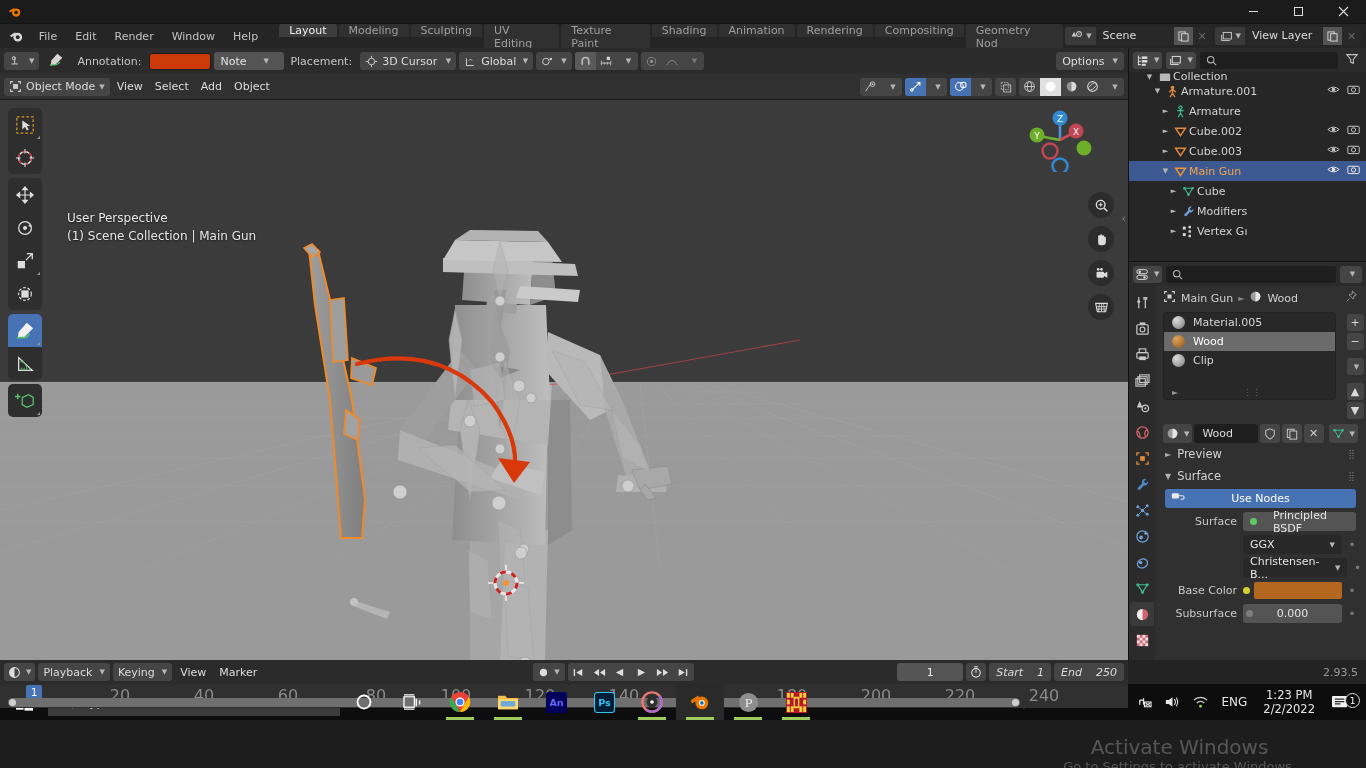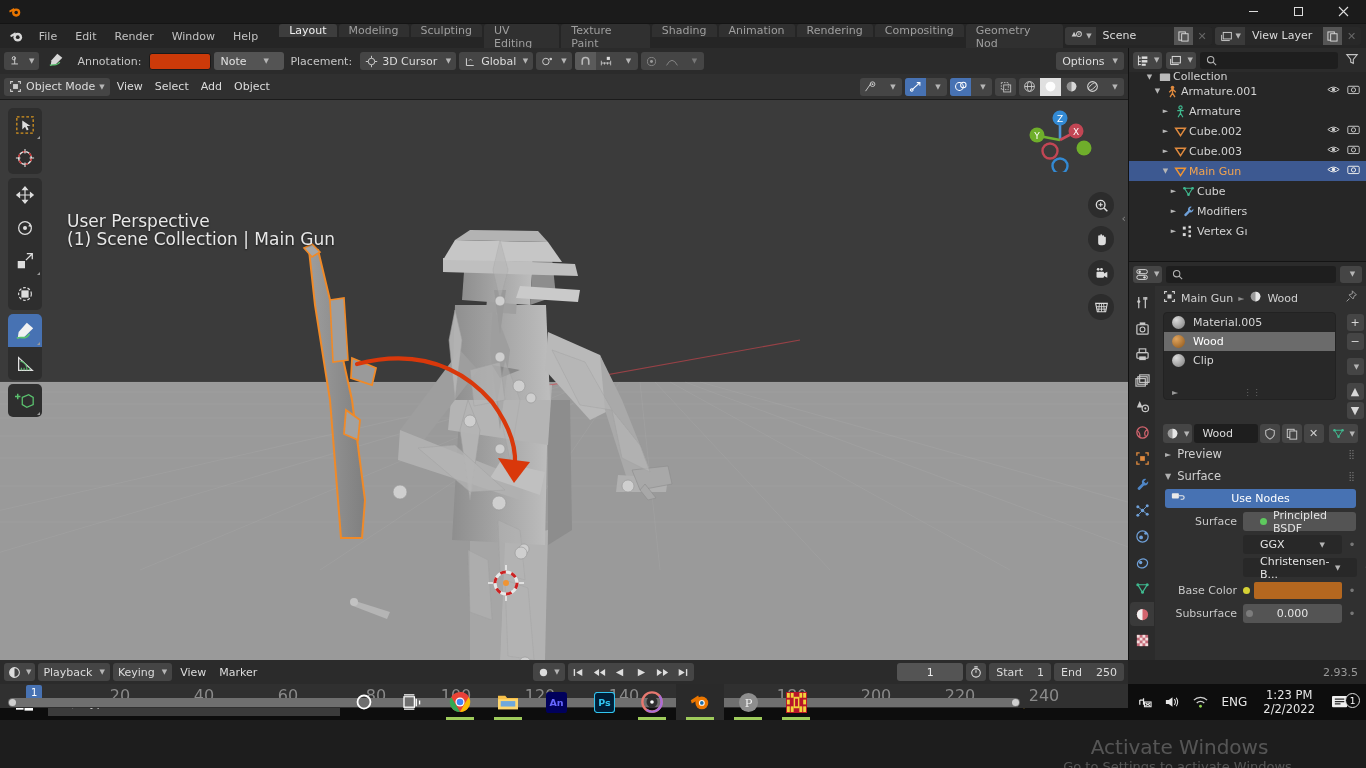--- a/index.html
+++ b/index.html
@@ -65,21 +65,21 @@
   .seg > div.onw { background:#e0e0e0; }
   .opt-btn { margin-left:auto; display:flex; align-items:center; height:18px;
     background:#454545; border-radius:3px; padding:0 6px; gap:5px; color:#dcdcdc; }
 
   
   #viewport { position:relative; height:560px; overflow:hidden;
     background:#3d3d3d; }
   #vp-sky { position:absolute; inset:0; background:#3b3b3b; }
   #vp-ground { position:absolute; left:0; right:0; top:282px; bottom:0;
     background:#9a9a9a; }
-  .vp-text { position:absolute; left:67px; color:#e8e8e8; font-size:17px;
+  .vp-text { position:absolute; left:67px; color:#e8e8e8; font-size:12px;
     text-shadow:0 1px 2px rgba(0,0,0,.6); }
 
   
   #vp-toolbar { position:absolute; left:8px; top:8px; width:34px;
     display:flex; flex-direction:column; gap:0; }
   .tgroup { background:#2e2e2e; border-radius:5px; overflow:hidden; margin-bottom:4px; }
   .tbtn { width:34px; height:33px; display:flex; align-items:center;
     justify-content:center; position:relative; }
   .tbtn.active { background:#4772b3; }
   .tbtn .corner { position:absolute; right:2px; bottom:2px; width:0; height:0;
@@ -148,21 +148,21 @@
     padding:0 10px; color:#d0d0d0; font-size:11.5px; }
   .panel-hdr .tri { font-size:8px; color:#b0b0b0; }
   .dots { margin-left:auto; color:#6e6e6e; font-size:9px; letter-spacing:1px; }
   .usenodes { margin:2px 10px 0 10px; height:19px; background:#4772b3;
     border-radius:3px; display:flex; align-items:center; justify-content:center;
     position:relative; color:#fff; }
   .usenodes .ni { position:absolute; left:6px; }
   .prow { display:flex; align-items:center; margin:4px 10px 0 10px; gap:6px; }
   .prow .plab { width:72px; text-align:right; color:#c8c8c8; flex:none; }
   .pval { flex:1; height:19px; background:#545454; border-radius:3px;
-    display:flex; align-items:center; gap:6px; padding:0 17px; color:#e4e4e4; }
+    display:flex; align-items:center; gap:16px; padding:0 7px; color:#e4e4e4; }
   .pval.dark { background:#282828; }
   .pdot { width:7px; height:7px; border-radius:50%; background:#7c7c7c; flex:none; }
   .pdot.green { background:#5ec95e; }
   .pdot.yellow { background:#d5d135; }
   .after-dot { width:8px; color:#777; font-size:12px; text-align:center; flex:none; }
   .colorbar { flex:1; height:17px; background:#b4671f; border-radius:2px; }
 
   
   #timeline { height:48px; background:#282828; }
   .tl-header { height:24px; background:#2b2b2b; display:flex; align-items:center;
@@ -176,21 +176,21 @@
   .tl-scrollbar { position:absolute; left:8px; right:108px; bottom:1px; height:9px;
     background:#6f6f6f; border-radius:5px; }
   .tl-scrollbar::before,.tl-scrollbar::after { content:''; position:absolute;
     top:1px; width:7px; height:7px; border-radius:50%; background:#cfcfcf; }
   .tl-scrollbar::before { left:1px; } .tl-scrollbar::after { right:1px; }
   .tl-right { margin-left:auto; display:flex; align-items:center; gap:3px; }
   .frame-box { width:66px; height:18px; background:#545454; border-radius:3px;
     display:flex; align-items:center; justify-content:center; color:#eee; }
   .se-box { height:18px; background:#454545; border-radius:3px; display:flex;
     align-items:center; }
-  .se-box span { padding:0 7px; color:#dcdcdc; }
+  .se-box span { padding:0 7px; color:#dcdcdc;font-style:italic; }
   .pbtns { display:flex; background:#454545; border-radius:3px; overflow:hidden; }
   .pbtns > div { width:21px; height:18px; display:flex; align-items:center;
     justify-content:center; }
 
   
   #statusbar { height:24px; background:#232323; display:flex; align-items:center;
     padding:0 8px; gap:0; color:#b9b9b9; font-size:11px; }
   .st-item { display:flex; align-items:center; gap:6px; margin-right:28px; }
   .st-ver { margin-left:auto; color:#9a9a9a; }
 

